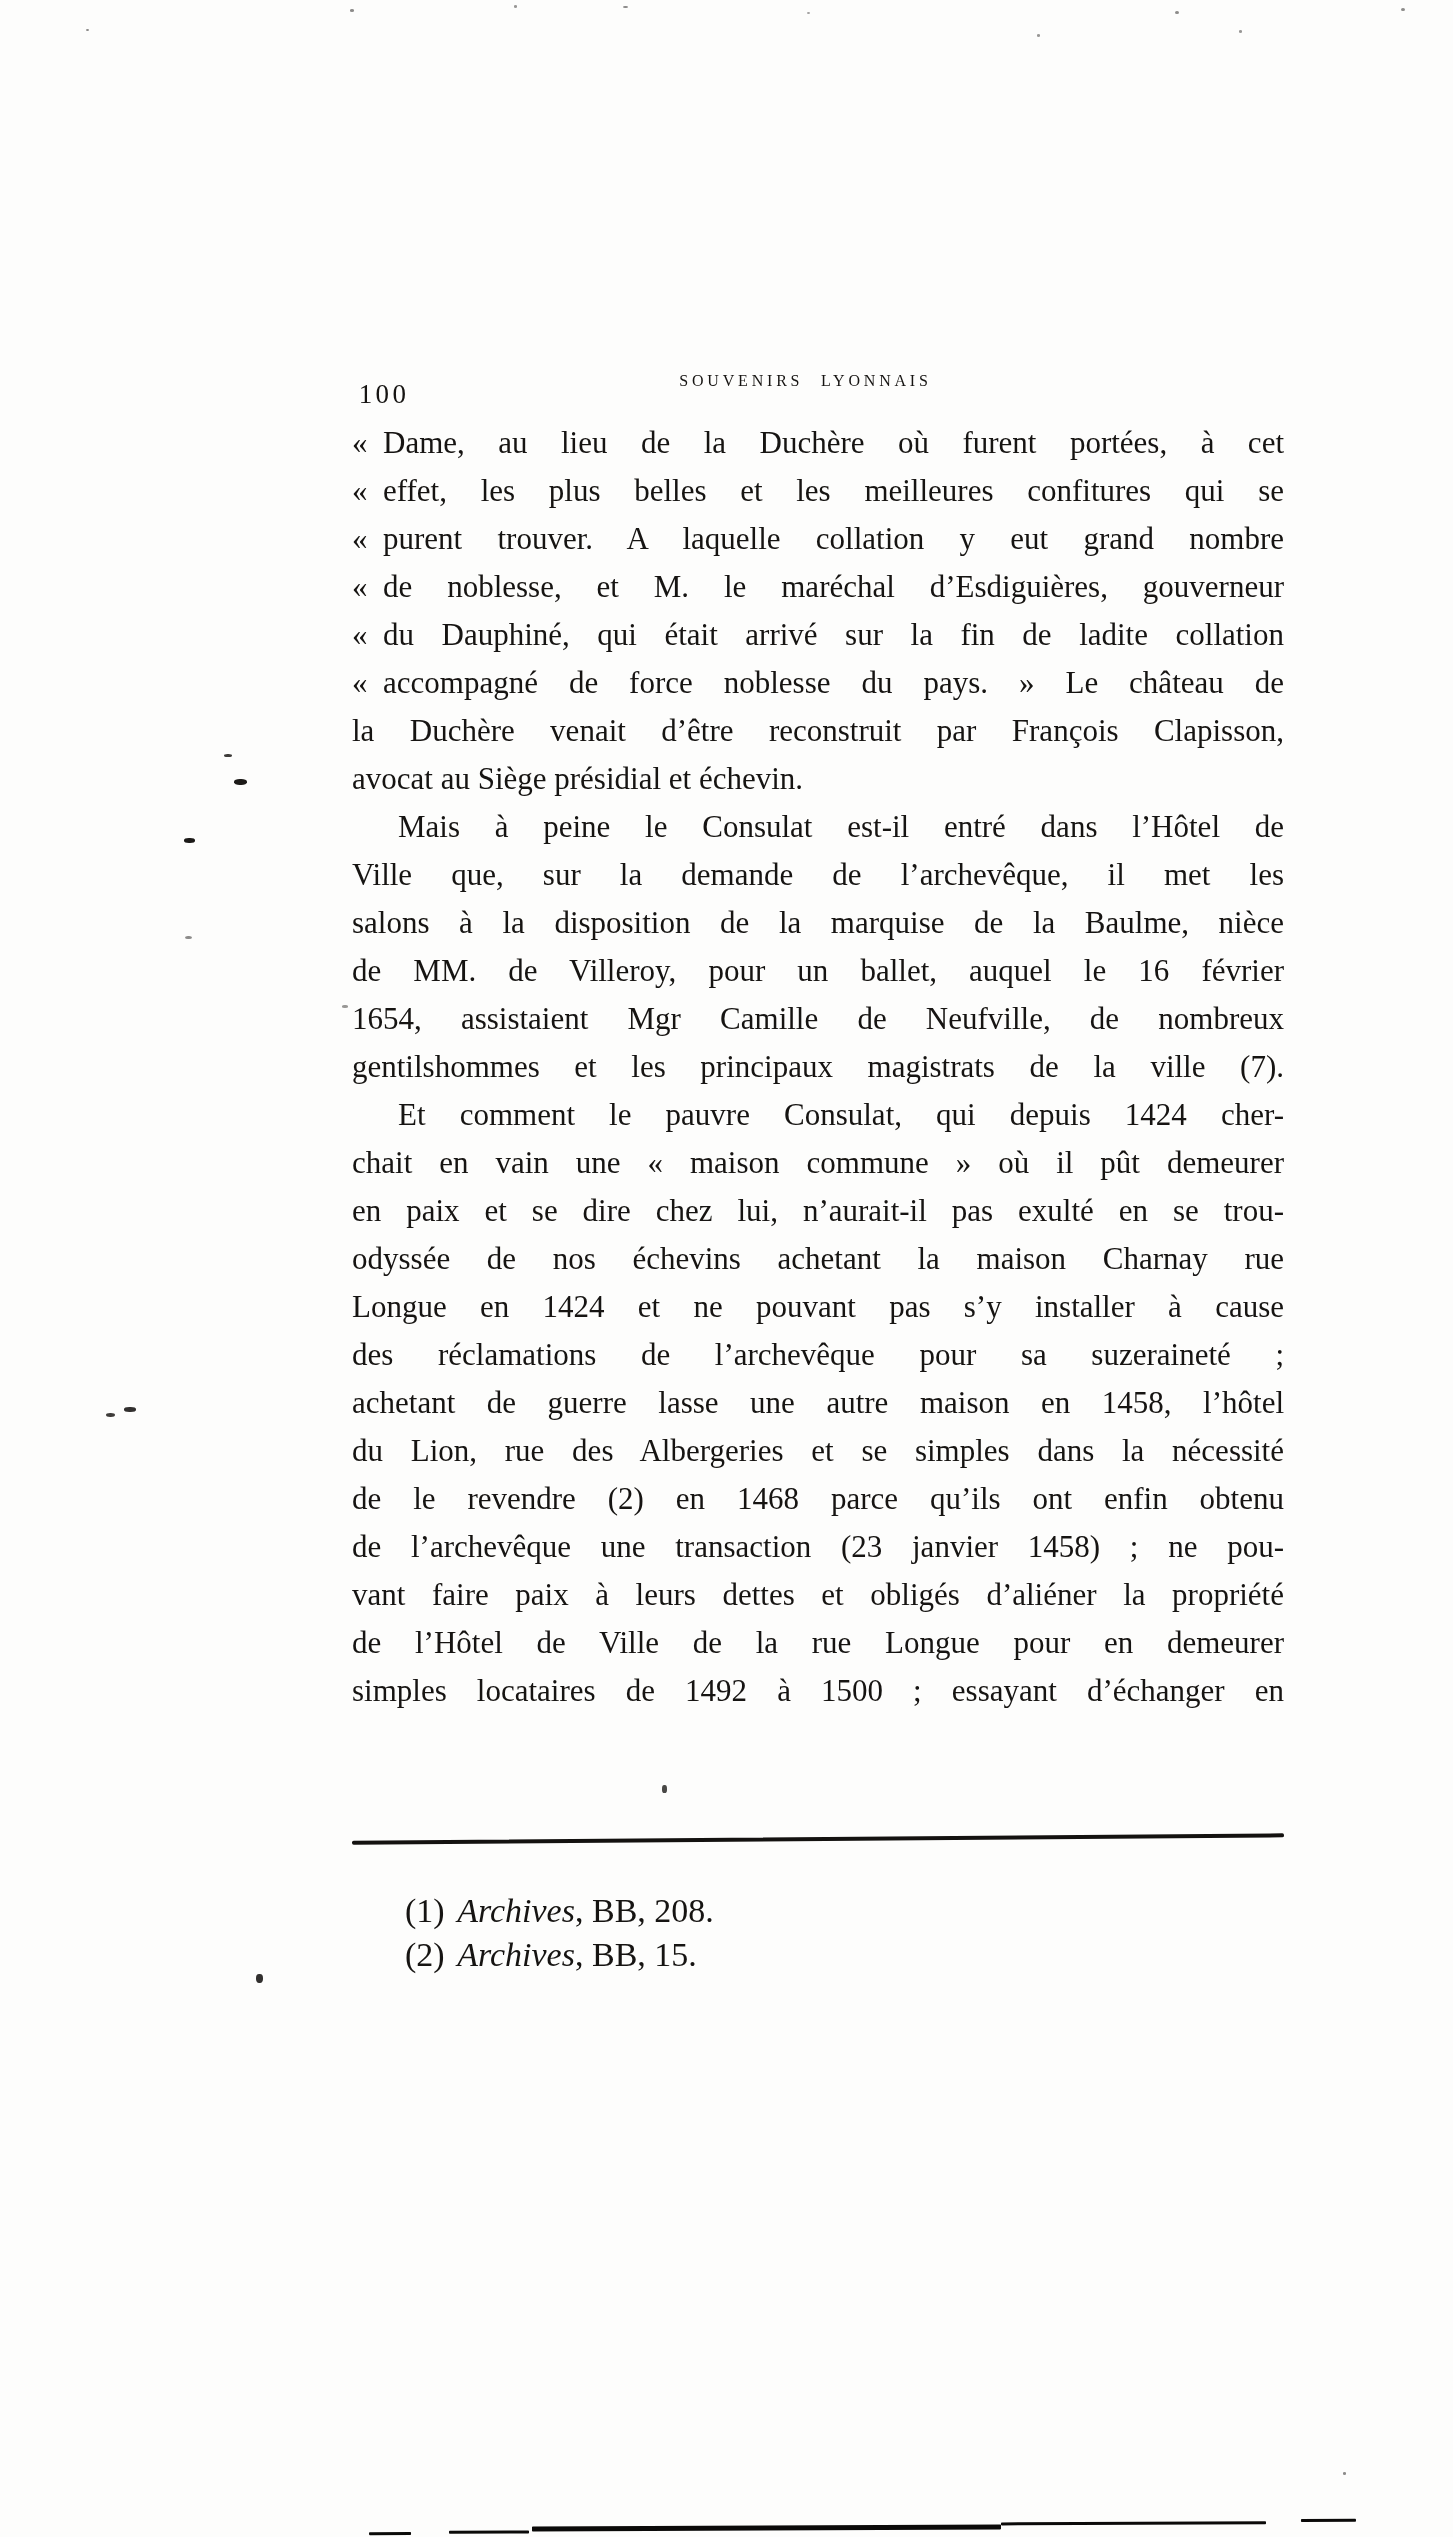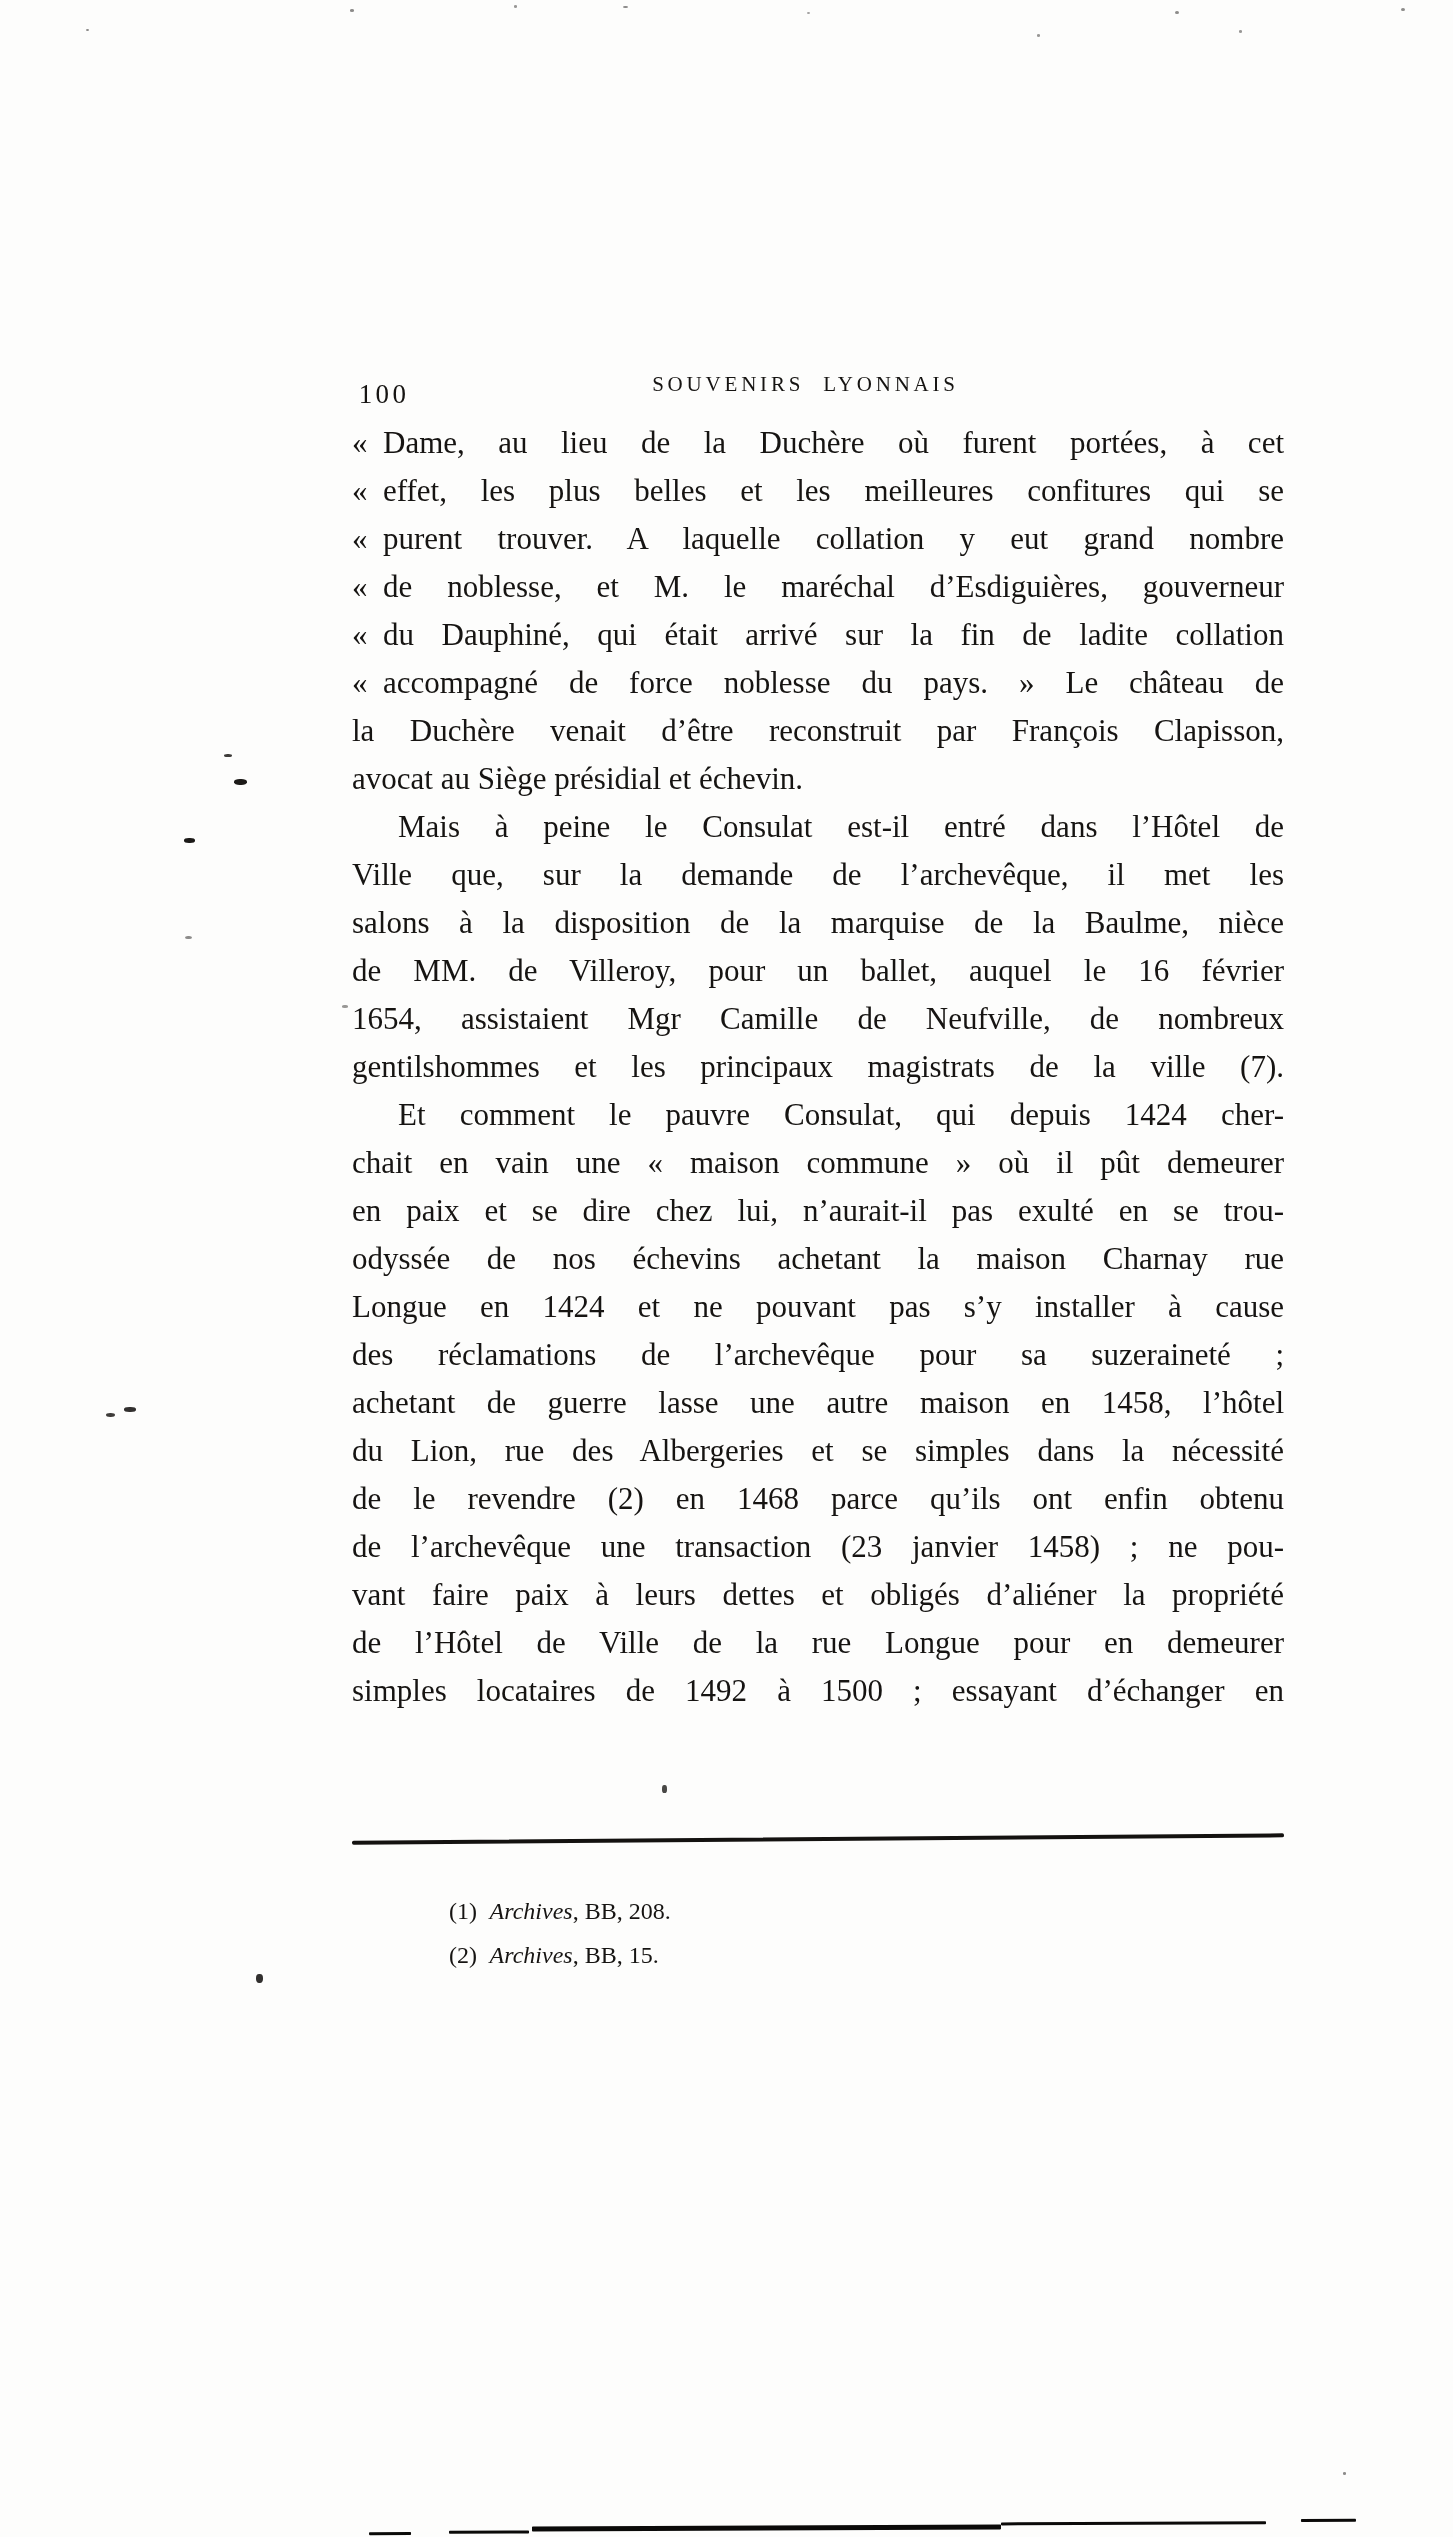--- a/index.html
+++ b/index.html
@@ -19,21 +19,21 @@
     position: absolute;
     left: 352px; top: 372px; width: 932px; height: 42px; text-decoration: underline;
   }
   .page-number {
     position: absolute; left: 6.7px; top: 6.7px;
     font-size: 27px; letter-spacing: 3.4px;
   }
   .running-title {
     position: absolute; left: 0; right: 25px; top: 0;
     text-align: center;
-    font-size: 21px; letter-spacing: 3.8px; word-spacing: 10px;
+    font-size: 16px; letter-spacing: 3.8px; word-spacing: 10px;
   }
   
   .body-text {
     position: absolute;
     left: 352px; top: 419px; width: 932px;
     font-size: 31px;
     line-height: 48px;
   }
   .line {
     height: 48px;
@@ -48,21 +48,21 @@
   .footnote-rule {
     position: absolute;
     left: 352px; top: 1837px; width: 932px; height: 4.2px;
     background: #141210;
     transform: rotate(-0.45deg);
     border-radius: 1.7px;
   }
   .footnotes {
     position: absolute;
     left: 405px; top: 1889px; width: 754px;
-    font-size: 24px; line-height: 44px; margin-left: 44px;
+    font-size: 34px; line-height: 44px;
   }
   .fn-work { font-style: italic; margin-left: 12.6px; }
   
   .speck {
     position: absolute;
     background: #1c1a18;
     border-radius: 45%;
   }
   .scan-edge {
     position: absolute;

